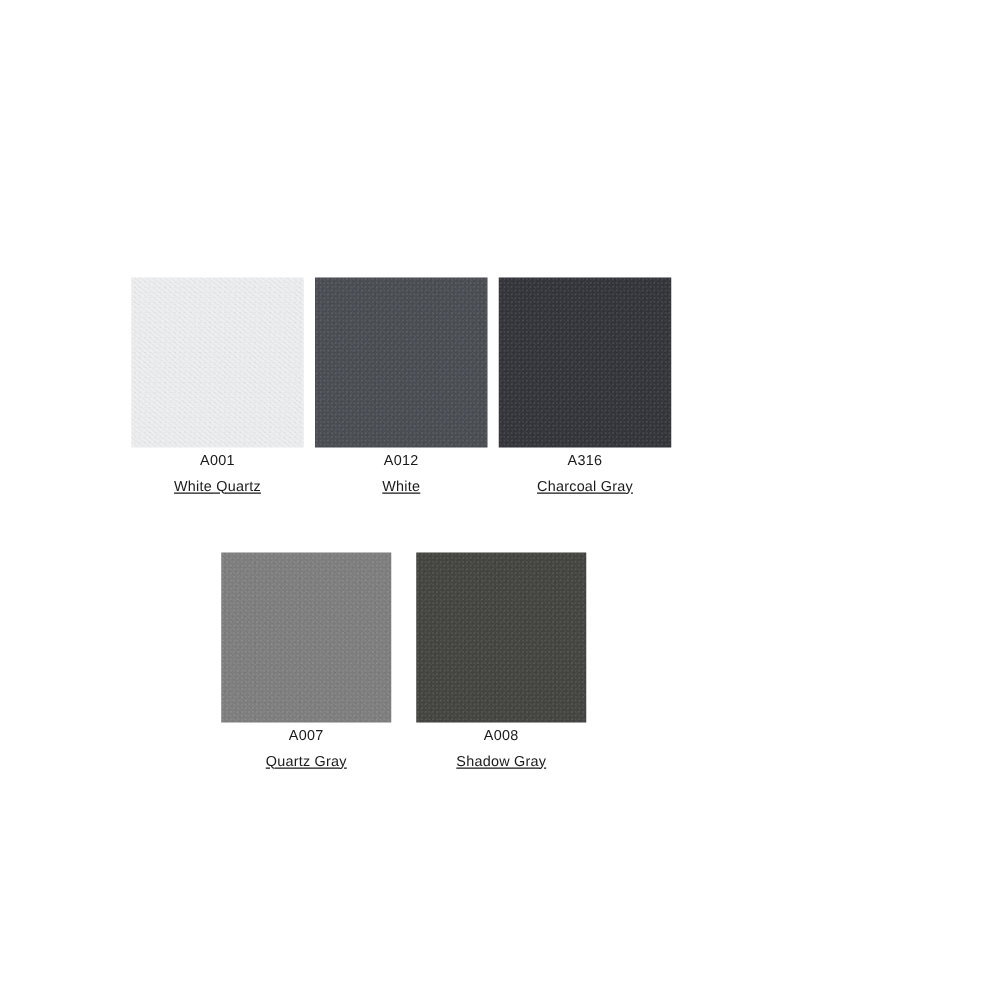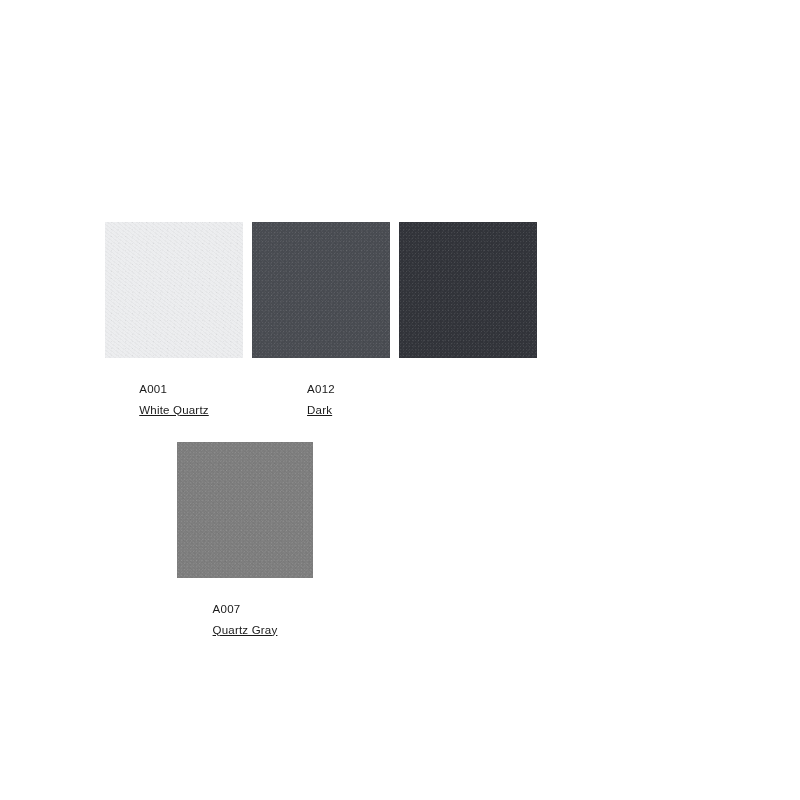--- a/index.html
+++ b/index.html
@@ -79,22 +79,22 @@
     content: "";
     position: absolute;
     inset: 0;
     background-image:
       repeating-linear-gradient(38deg, rgba(0,0,0,0.030) 0 1px, transparent 1px 3px),
       repeating-linear-gradient(128deg, rgba(255,255,255,0.030) 0 1px, transparent 1px 4px);
     pointer-events: none;
   }
 
   .swatch-caption {
-    margin-top: 24px;
-    text-align: left;
+    margin-top: 4px;
+    text-align: center;
     line-height: 1.35;
   }
 
   .swatch-code {
     display: block;
     font-size: 11.5px;
     color: #1a1a1a;
     letter-spacing: 0.25px;
     white-space: nowrap;
   }
@@ -122,37 +122,48 @@
         <span class="swatch-code" style="color: rgb(26, 26, 26);">A001</span>
         <span class="swatch-name" style="color: rgb(26, 26, 26);">White Quartz</span>
       </div>
     </div>
 
 
     <div class="swatch-cell">
       <div class="swatch-chip" style="background-color: rgb(73, 76, 82);"></div>
       <div class="swatch-caption">
         <span class="swatch-code" style="color: rgb(26, 26, 26);">A012</span>
-        <span class="swatch-name" style="color: rgb(26, 26, 26);">Dark</span>
+        <span class="swatch-name" style="color: rgb(26, 26, 26);">White</span>
       </div>
     </div>
 
     <div class="swatch-cell">
       <div class="swatch-chip" style="background-color: rgb(50, 52, 58);"></div>
+      <div class="swatch-caption">
+        <span class="swatch-code" style="color: rgb(26, 26, 26);">A316</span>
+        <span class="swatch-name" style="color: rgb(26, 26, 26);">Charcoal Gray</span>
+      </div>
     </div>
 
   </div>
 
   <div class="swatch-row" id="swatch-row-2">
 
     <div class="swatch-cell">
       <div class="swatch-chip" style="background-color: rgb(126, 126, 126);"></div>
       <div class="swatch-caption">
         <span class="swatch-code" style="color: rgb(26, 26, 26);">A007</span>
         <span class="swatch-name" style="color: rgb(26, 26, 26);">Quartz Gray</span>
       </div>
     </div>
 
+    <div class="swatch-cell">
+      <div class="swatch-chip" style="background-color: rgb(67, 68, 63);"></div>
+      <div class="swatch-caption">
+        <span class="swatch-code" style="color: rgb(26, 26, 26);">A008</span>
+        <span class="swatch-name" style="color: rgb(26, 26, 26);">Shadow Gray</span>
+      </div>
+    </div>
 
 
   </div>
 
 </div>
 
 </body></html>

